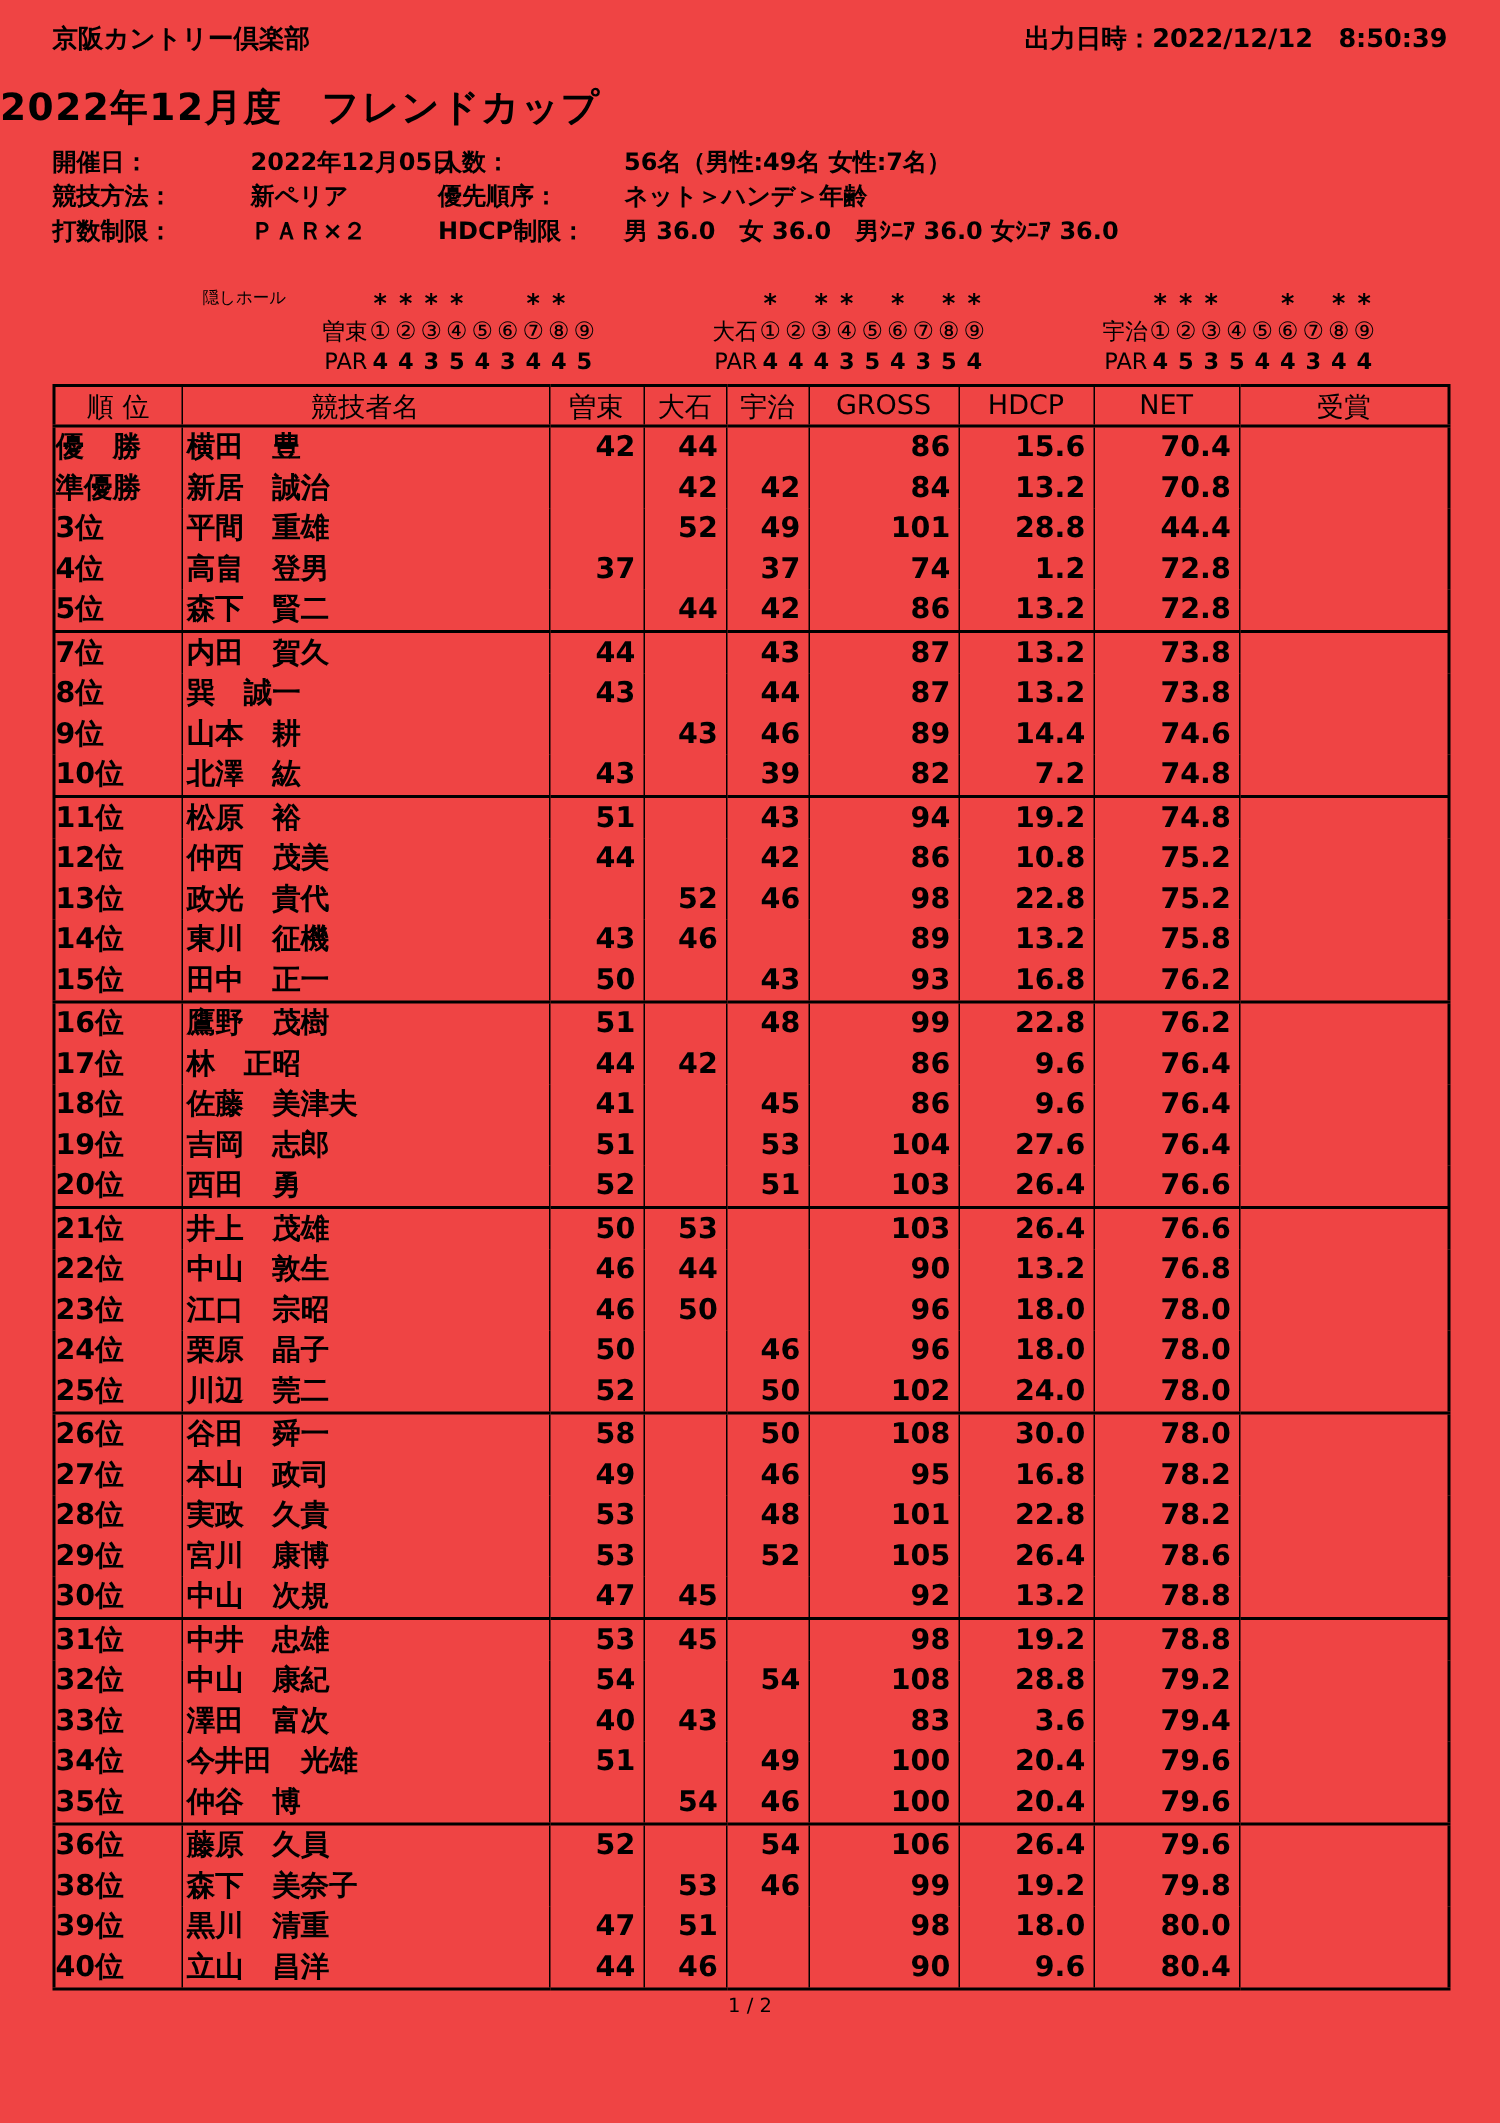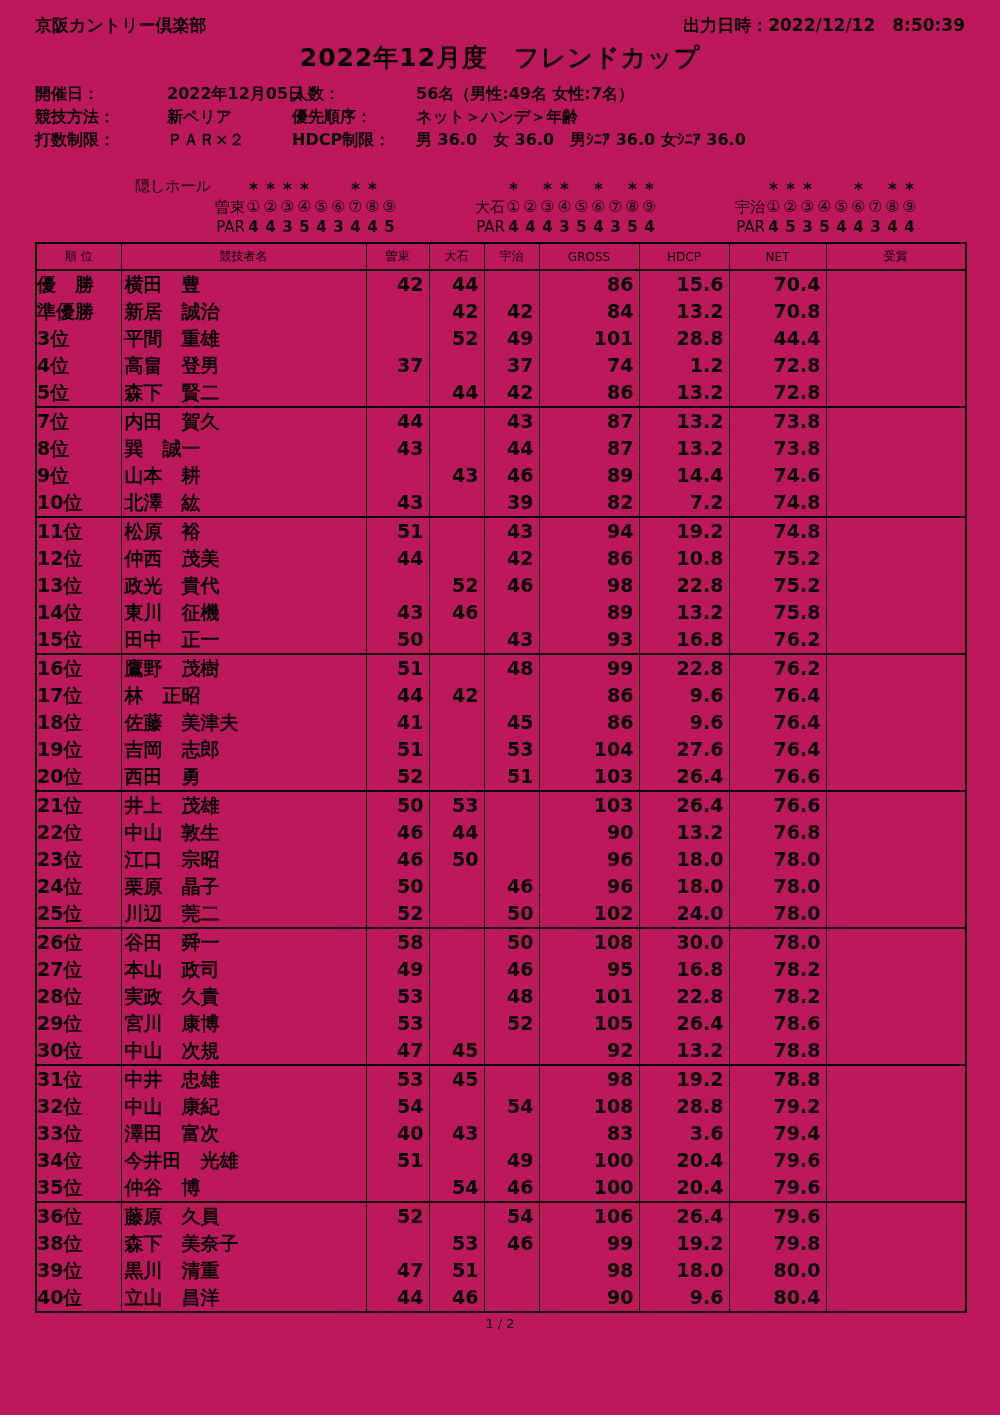--- a/index.html
+++ b/index.html
@@ -1,54 +1,54 @@
 <!DOCTYPE html>
 <html><head>
 <meta charset="utf-8">
 <style>
   html,body{margin:0;padding:0;background:#fff;}
   body{
     width:1000px;height:1415px;position:relative;
     font-family:"DejaVu Sans","Liberation Sans",sans-serif;
     color:#000;-webkit-font-smoothing:antialiased;
   }
-  .page{position:absolute;inset:0;background:#be185d;}
+  .page{position:absolute;inset:0;background:#ef4444;}
 
   
   .topbar{display:flex;justify-content:space-between;align-items:flex-start;
     padding:14px 35px 0 35px;font-size:17px;font-weight:600;}
-  .title{ text-align:center;font-size:25px;font-weight:bold;margin-top:4px;letter-spacing:1px;}
+  .title{ font-size:25px;font-weight:bold;margin-top:18px;letter-spacing:1px;}
 
   
   .info{margin-top:8px;font-size:16px;font-weight:600;line-height:23px;position:relative;height:72px;}
   .info-line{display:flex;position:absolute;white-space:pre;}
   .info-label{display:inline-block;}
   .info-left .info-label{width:132px;}
   .info-right .info-label{width:124px;}
   .il-0{top:0;} .il-1{top:23px;} .il-2{top:46px;}
   .info-left{left:35px;}
   .info-right{left:292px;}
 
   
   .hidden-holes{position:relative;margin-top:22px;height:62px;font-weight:500;}
-  .hh-label{position:absolute;left:135px;top:1px;font-size:15px;}
+  .hh-label{position:absolute;left:135px;top:1px;font-size:11px;}
   .courses{display:flex;padding-left:190px;}
   .course{width:208px;margin-right:52px;flex:0 0 auto;}
   .c-row{display:flex;height:20px;align-items:flex-end;}
   .c-label{width:55px;text-align:right;font-size:15px;line-height:18px;white-space:nowrap;}
   .c-cell{width:17px;text-align:center;line-height:18px;}
   .c-row.stars .c-cell{font-size:17px;font-weight:bold;height:16px;}
   .c-row.holes .c-cell{font-size:16px;}
   .c-row.pars  .c-cell{font-size:15px;font-weight:600;}
 
   
   table.results{border-collapse:collapse;table-layout:fixed;margin:4px 0 0 35px;
     width:930px;border:2px solid #000;}
   .results th{border:1px solid #000;border-top:2px solid #000;border-bottom:2px solid #000;
-    height:25px;font-size:12px;font-weight:500;text-align:center;padding:0;white-space:nowrap;overflow:hidden;}
+    height:25px;font-size:18px;font-weight:500;text-align:center;padding:0;white-space:nowrap;overflow:hidden;}
   .results td{border-left:1px solid #000;border-right:1px solid #000;border-top:0;border-bottom:0;
     height:27px;font-size:19px;font-weight:bold;padding:0;white-space:nowrap;overflow:hidden;line-height:27px;}
   .results tr.group-end td{border-bottom:2px solid #000;}
   td.c-rank {padding-right:2px;}
   td.c-name {text-align:left;padding-left:3px;}
   td.c-num  {text-align:right;padding-right:5px;}
   td.c-award{text-align:left;}
 
   .footer{ text-align:center;font-size:13px;margin-top:3px;font-weight:500;}
 </style>

